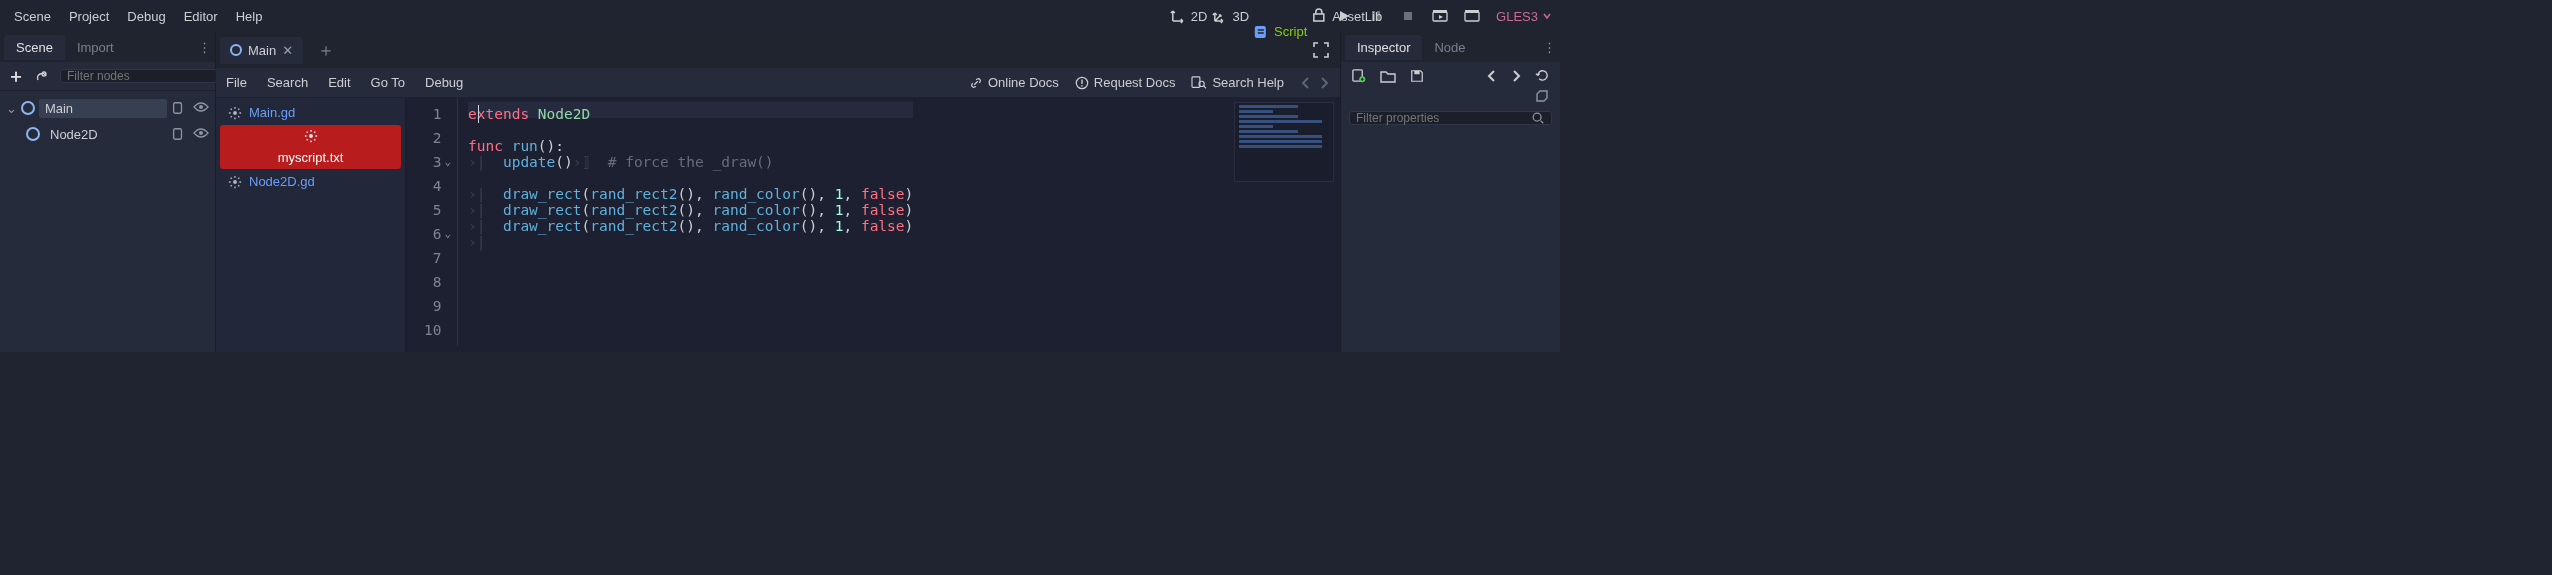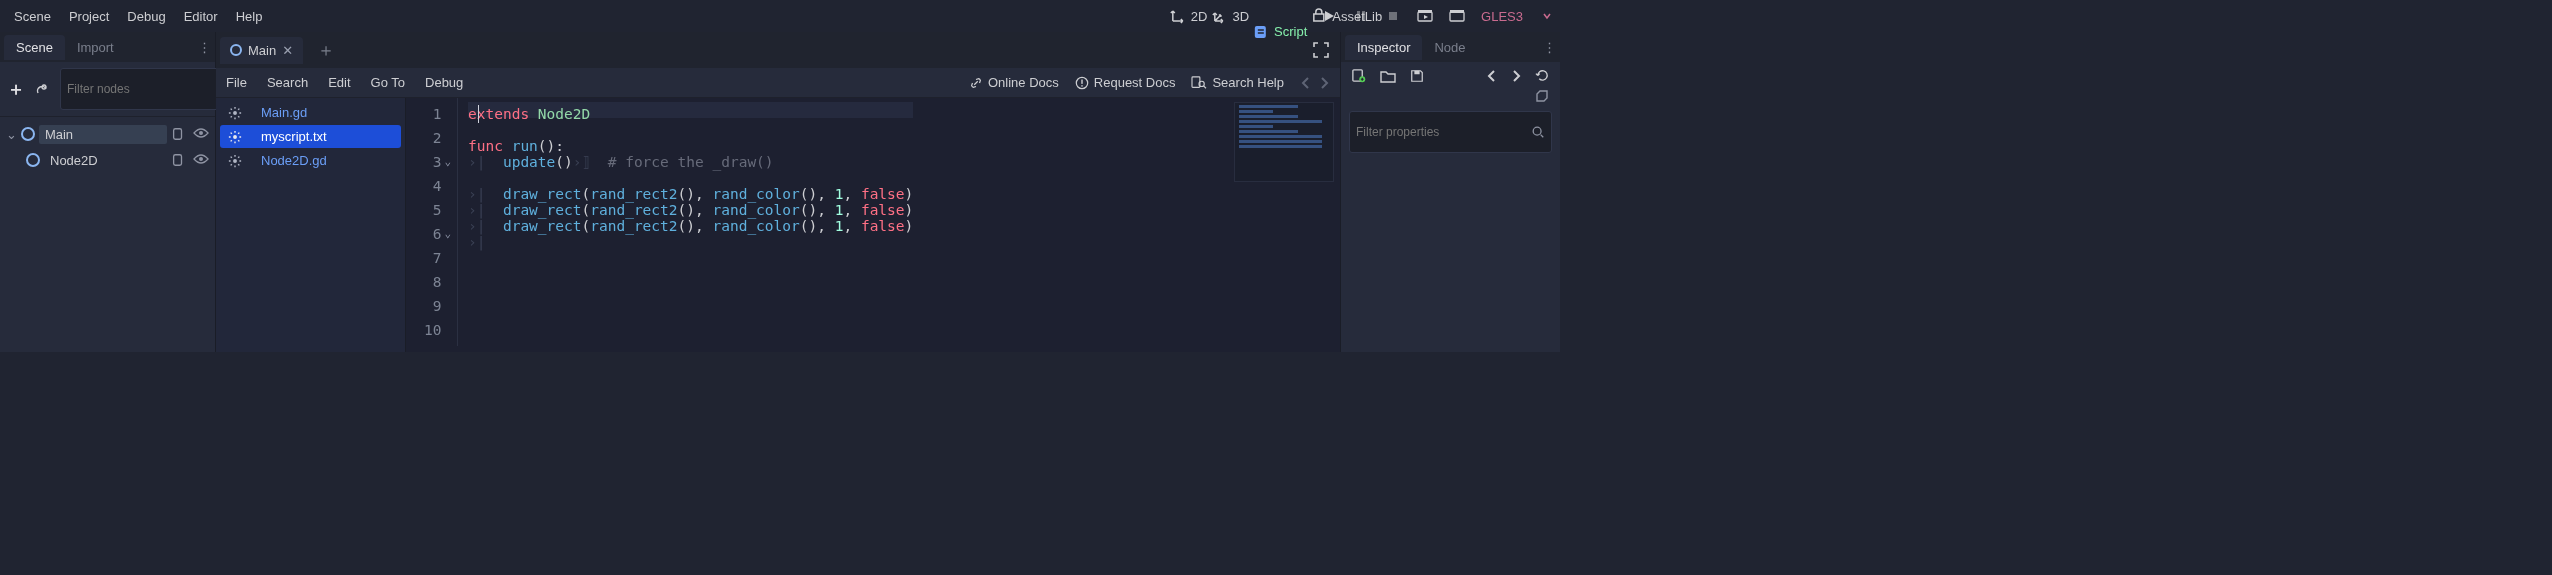--- a/index.html
+++ b/index.html
@@ -25,29 +25,29 @@
 .center-switch {
   position: absolute;
   left: 50%;
   transform: translateX(-50%);
   display: flex;
   align-items: center;
   gap: 4px;
   height: 32px;
 }
 .switch-item { display: flex; align-items: center; gap: 5px; color: #cdced2; cursor: pointer; }
-.switch-item.active { color: #86efac; margin-top: 31px; }
+.switch-item.active { color: #84cc16; margin-top: 31px; }
 .right-controls {
   margin-left: auto;
   display: flex;
   align-items: center;
   gap: 16px;
 }
 .icon { display: inline-flex; align-items: center; justify-content: center; width: 16px; height: 16px; }
-.gles { color: #c96b8f; display:flex; align-items:center; gap:19px;}
+.gles { color: #c96b8f; display:flex; align-items:center; gap:4px;}
 .main-area {
   display: flex;
   height: calc(100% - 32px);
 }
 
 .left-dock {
   width: 216px;
   background: #262b3b;
   display:flex;
   flex-direction:column;
@@ -62,21 +62,21 @@
 .tab.active {
   background:#262b3b; color:#e0e0e4;
 }
 .tab-tools { margin-left:auto; display:flex; gap:6px; color:#8f94a3;}
 .scene-toolbar {
   display:flex; align-items:center; gap:10px; padding:6px 8px;
   border-bottom:1px solid #1e212c;
 }
 .filter-input {
   flex:1; display:flex; align-items:center;
-  background:#1c1f29; border:1px solid #30364a; border-radius:3px; padding:2px 6px; height:42px;
+  background:#1c1f29; border:1px solid #30364a; border-radius:3px; padding:2px 6px; height:14px;
 }
 .filter-input input {
   flex:1; background:transparent; border:none; color:#cdced2; outline:none; font-size:12px; min-width:0;
 }
 .scene-tree { padding:4px 2px; }
 .tree-row {
   display:flex; align-items:center; gap:4px; height:26px; padding:0 4px;
 }
 .tree-row .node-label { flex:1; padding:2px 6px; border-radius:2px; }
 .tree-row.selected .node-label { background:#364052; }
@@ -106,23 +106,23 @@
 .script-menubar .right { margin-left:auto; display:flex; align-items:center; gap:16px; color:#cdced2;}
 .help-link { display:flex; align-items:center; gap:5px; cursor:pointer;}
 .nav-chevs { display:flex; gap:6px; color:#5e6475;}
 .editor-split { flex:1; display:flex; min-height:0;}
 .script-side {
   width:190px; background:#22273a; display:flex; flex-direction:column; border-right:1px solid #1a1d27;
 }
 .script-filter { padding:5px 6px; }
 .script-list { padding:2px 0;}
 .script-item {
-  display:flex; align-items:center; gap:19px; padding:4px 8px; cursor:pointer; border-radius:3px; margin:1px 4px;
-}
-.script-item.selected { background:#1d4ed8; color:#fff;}
+  display:flex; align-items:center; gap:7px; padding:4px 8px; cursor:pointer; border-radius:3px; margin:1px 4px;
+}
+.script-item.selected { background:#b91c1c; color:#fff;flex-direction:column;}
 .script-item.blue { color:#6b9ef7; }
 .gear-icon { color:#b0b5c4; }
 
 .code-wrap { flex:1; position:relative; background:#1d2030; overflow:hidden;}
 .code-table { display:flex; font-family:"Consolas","DejaVu Sans Mono",monospace; font-size:14.5px; line-height:24px;}
 .gutter {
   background:#1d2030; color:#7d8494; text-align:right; padding:4px 6px 4px 14px; min-width:52px;
   border-right:1px solid #2b3042;
 }
 .gutter div { height:24px; display:flex; align-items:center; justify-content:flex-end; gap:3px;}

